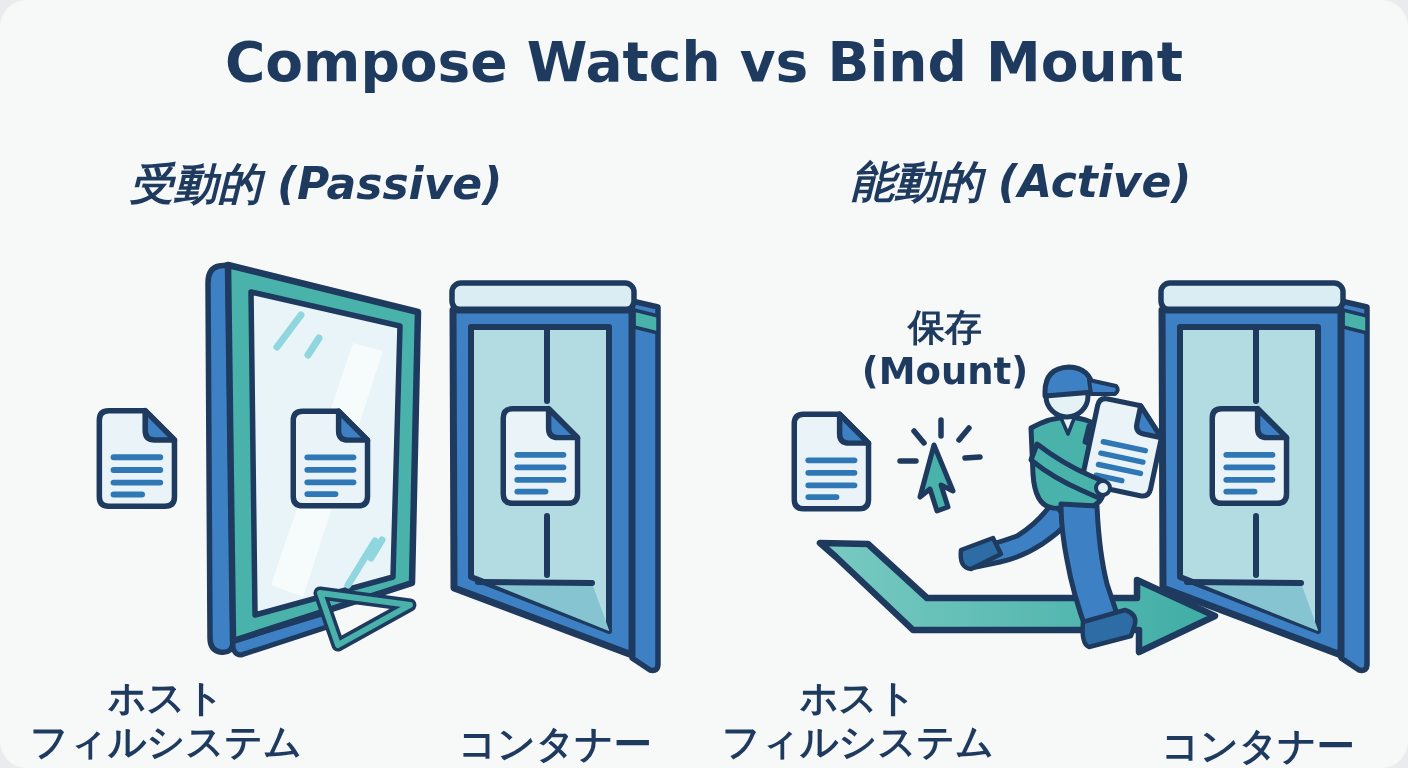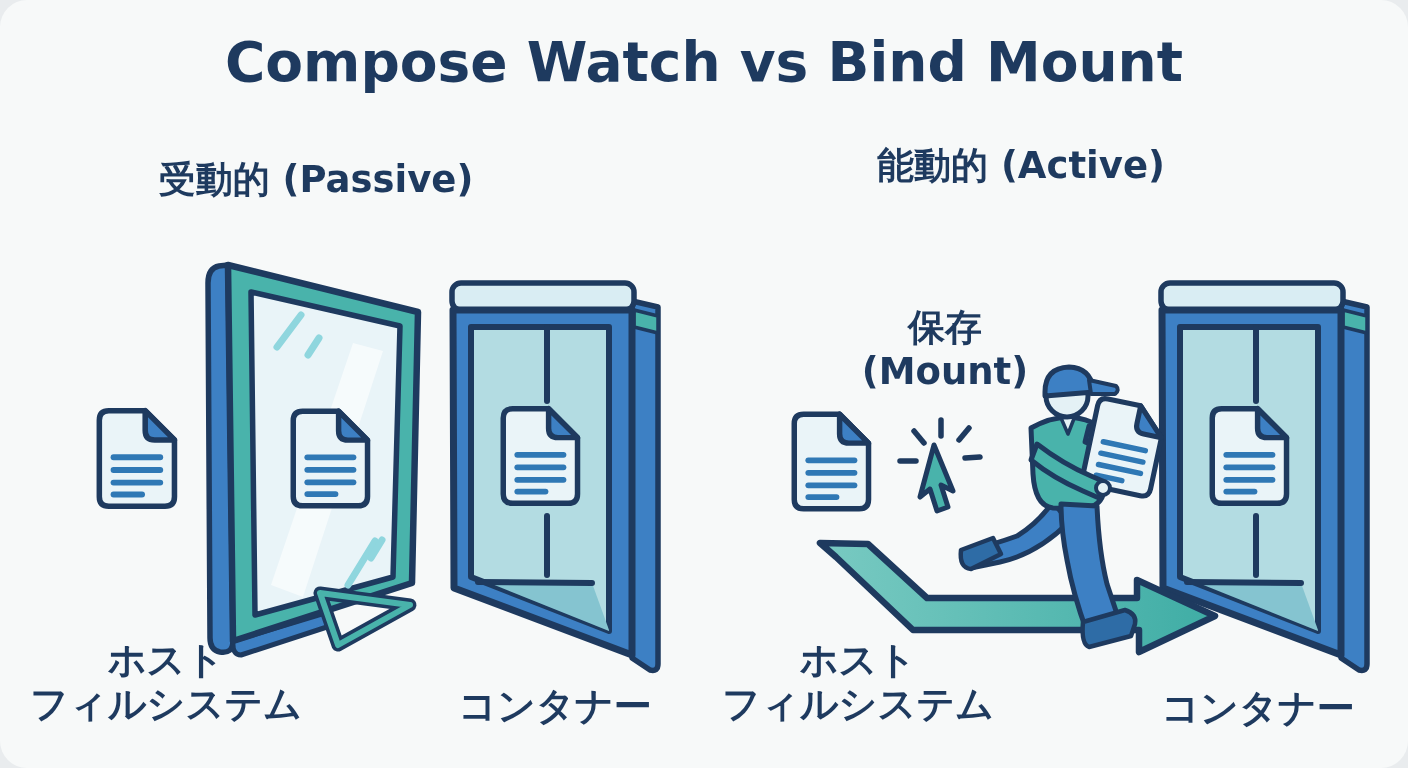--- a/index.html
+++ b/index.html
@@ -20,22 +20,22 @@
   .stage{
     position:relative;width:1408px;height:768px;background:var(--bg);
     overflow:hidden;font-family:"DejaVu Sans","Liberation Sans",sans-serif;border-radius:27px;
   }
   .abs{position:absolute;}
   .txt{
     position:absolute;transform:translateX(-50%);white-space:nowrap;
     color:var(--navy);font-weight:bold;text-align:center;
   }
   .title{font-size:55px;letter-spacing:0px;}
-  .subtitle{font-size:37px;}
-  .label{font-size:38px;line-height:44px;}
+  .subtitle{font-size:44px;font-style:italic;}
+  .label{font-size:38px;line-height:44px;margin-top:38px;}
   .save{font-size:37px;line-height:44px;}
   svg{display:block;overflow:visible;}
   .outline{stroke:var(--navy);stroke-linejoin:round;stroke-linecap:round;}
   .doc-body{fill:var(--doc);stroke:var(--navy);stroke-width:7;stroke-linejoin:round;}
   .doc-fold{fill:var(--blue);stroke:var(--navy);stroke-width:7;stroke-linejoin:round;}
   .doc-line{stroke:var(--doc-line);stroke-width:7.5;stroke-linecap:round;}
 </style>
 </head>
 <body>
 
@@ -65,21 +65,21 @@
         <line class="outline" x1="107" y1="57" x2="107" y2="131" stroke-width="6"></line>
         <use href="#doc-icon" x="57" y="129" width="86" height="114"></use>
         <line class="outline" x1="107" y1="246" x2="107" y2="305" stroke-width="6"></line>
         <line class="outline" x1="38" y1="312" x2="152" y2="313" stroke-width="6"></line>
       </symbol>
     </defs>
   </svg>
 
   <div class="txt title" style="left:704px;top:30px;">Compose Watch vs Bind Mount</div>
   <div class="txt subtitle" style="left:316px;top:155px;">受動的 (Passive)</div>
-  <div class="txt subtitle" style="left:1021px;top:141px;">能動的 (Active)</div>
+  <div class="txt subtitle" style="left:1021px;top:153px;">能動的 (Active)</div>
 
   <svg class="abs" style="left:93px;top:400px;width:87px;height:117px" viewBox="0 0 110 135">
     <use href="#doc-icon" width="110" height="135"></use>
   </svg>
 
   <svg class="abs" style="left:205px;top:255px;width:250px;height:410px" viewBox="0 0 250 410">
     <path class="outline" d="M23,10 L28,386 Q28,399 15,397 Q5,395 5,383 L3,28 Q3,13 14,11 Z" fill="var(--blue)" stroke-width="5.5"></path>
     <path class="outline" d="M28,386 L120,358 L125,371 L36,400 Q27,400 28,386 Z" fill="var(--blue)" stroke-width="5"></path>
     <path class="outline" d="M23,10 L213,57 L207,328 L28,386 Z" fill="var(--teal)" stroke-width="6.5"></path>
     <path class="outline" d="M46,37 L195,71 L188,322 L50,360 Z" fill="var(--glass)" stroke-width="5.5"></path>

